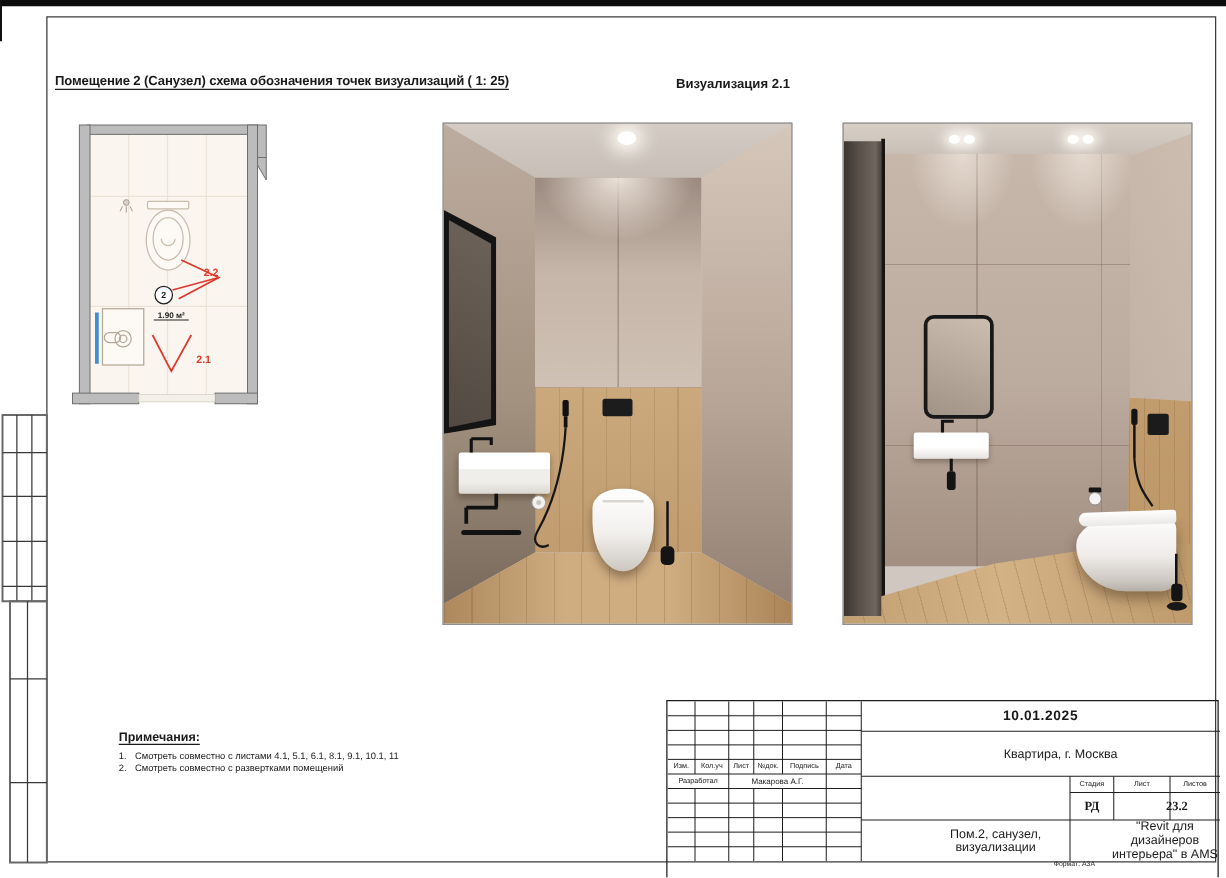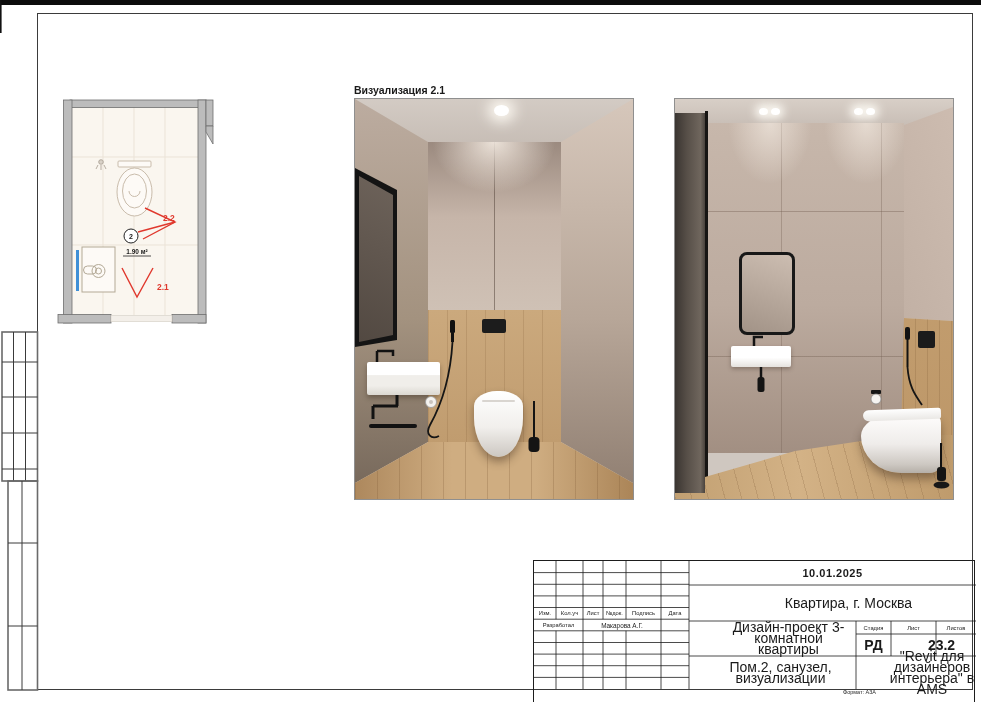--- a/index.html
+++ b/index.html
@@ -2,21 +2,21 @@
 <html><head>
 <meta charset="utf-8">
 <style>
   html,body{margin:0;padding:0;background:#fff;}
   .page{position:relative;width:981px;height:702px;background:#ffffff;overflow:hidden;
         font-family:"Liberation Sans","DejaVu Sans",sans-serif;color:#1a1a1a;}
   .topbar{position:absolute;left:0;top:0;width:981px;height:5px;background:#0c0c0c;}
   .frame{position:absolute;left:37px;top:13px;width:936px;height:677px;border:1.6px solid #3b3b3b;box-sizing:border-box;}
   .sheet-title{position:absolute;left:44px;top:59px;font-size:10.5px;font-weight:600;
         text-decoration:underline;text-underline-offset:3px;letter-spacing:-0.1px;}
-  .viz-label{position:absolute;top:61px;width:278px;text-align:left;font-size:10.5px;font-weight:600;margin-top:23px;}
+  .viz-label{position:absolute;top:61px;width:278px;text-align:right;font-size:10.5px;font-weight:600;}
   .viz-label.v1{left:354px;} .viz-label.v2{left:674px;}
 
   
   svg text{font-family:"Liberation Sans","DejaVu Sans",sans-serif;}
   .plan-red-label{fill:#e0382d;font-size:8.5px;font-weight:700;}
   .plan-tag-num{fill:#1a1a1a;font-size:7px;font-weight:700;}
   .plan-area{fill:#1a1a1a;font-size:6.5px;font-weight:600;}
 
   
   .render{position:absolute;top:98px;width:278px;height:400px;border:1px solid #8f8f8f;
@@ -97,21 +97,21 @@
   
   .notes{position:absolute;left:95px;top:585px;}
   .notes-h{font-size:10px;font-weight:700;text-decoration:underline;text-underline-offset:2px;margin-bottom:4px;}
   .note-row{display:flex;font-size:7.5px;line-height:9.5px;}
   .note-num{width:13px;}
 
   
   .tb{position:absolute;left:533px;top:560px;width:442px;height:148px;border:1.5px solid #1d1d1d;box-sizing:border-box;}
   .tb-grid{position:absolute;left:0;top:0;}
   .tb-txt{position:absolute;display:flex;align-items:center;justify-content:center;text-align:center;box-sizing:border-box;}
-  .f-s{font-size:5.8px;} .f-m{font-size:6.4px;} .f-9{font-size:14px;line-height:11px;padding-left:32px;} .f-10{font-size:14px;font-weight:600;}
+  .f-s{font-size:5.8px;} .f-m{font-size:6.4px;} .f-9{font-size:10px;line-height:11px;padding-left:32px;} .f-10{font-size:10px;font-weight:600;font-family:Liberation Serif, serif;}
   .f-date{font-size:11px;font-weight:600;letter-spacing:.5px;}
   .format-note{position:absolute;left:843px;top:689px;font-size:5.5px;color:#2a2a2a;}
   .bind-svg{position:absolute;left:0;top:0;}
 </style>
 </head>
 <body>
 
 <div class="page">
 
   <div class="topbar"></div>
@@ -120,20 +120,21 @@
   <svg class="bind-svg" width="40" height="702" viewBox="0 0 40 702">
     <rect x="0" y="0" width="1.6" height="33" fill="#111"></rect>
     <g fill="none" stroke="#3a3a3a" stroke-width="1">
       <rect x="2" y="332" width="35.5" height="149" stroke="#6a6a6a" stroke-width="1.6"></rect>
       <path d="M13.5 332 V481 M25.5 332 V481 M2 362 H37.5 M2 397 H37.5 M2 433 H37.5 M2 469 H37.5"></path>
       <rect x="8" y="481" width="29.5" height="209" stroke="#6a6a6a" stroke-width="1.6"></rect>
       <path d="M22 481 V690 M8 543 H37.5 M8 626 H37.5"></path>
     </g>
   </svg>
 
+  <div class="sheet-title">Помещение 2 (Санузел) схема обозначения точек визуализаций ( 1: 25)</div>
   <div class="viz-label v1">Визуализация 2.1</div>
 
   <svg width="158" height="235" viewBox="0 0 158 235" style="position:absolute;left:57px;top:98px">
     <rect x="15" y="9" width="126" height="208" fill="#faf6ef"></rect>
     <path d="M46 9 V217 M77 9 V217 M108 9 V217 M15 59 H141 M15 147 H141" stroke="#ebe3d7" stroke-width="1" fill="none"></path>
     <g fill="#bcbcbc" stroke="#6e6e6e" stroke-width="0.8">
       <rect x="13" y="2" width="136" height="7.5"></rect>
       <rect x="6.5" y="2" width="8.5" height="223"></rect>
       <rect x="141" y="2" width="8" height="223"></rect>
       <rect x="149" y="2" width="7" height="26"></rect>
@@ -225,20 +226,31 @@
       <circle cx="201" cy="300" r="5" fill="#f5f3f0" stroke="#8a8a8a" stroke-width="0.8"></circle>
       <rect x="230" y="228" width="5" height="13" rx="2" fill="#131313"></rect>
       <path d="M232.5 241 V268" stroke="#131313" stroke-width="2"></path>
       <path d="M232.5 268 C234 290 242 298 247 306" stroke="#161616" stroke-width="1.8" fill="none"></path>
       <path d="M266 344 V380" stroke="#111" stroke-width="2"></path>
       <rect x="262" y="368" width="9" height="14" rx="3" fill="#141414"></rect>
       <ellipse cx="266.5" cy="386" rx="8" ry="3.5" fill="#181818"></ellipse>
     </svg>
   </div>
 
+  <div class="notes">
+    <div class="notes-h">Примечания:</div>
+    <div class="note-row">
+      <span class="note-num">1.</span>
+      <span>Смотреть совместно с листами 4.1, 5.1, 6.1, 8.1, 9.1, 10.1, 11</span>
+    </div>
+    <div class="note-row">
+      <span class="note-num">2.</span>
+      <span>Смотреть совместно с развертками помещений</span>
+    </div>
+  </div>
 
   <div class="tb">
     <svg class="tb-grid" width="442" height="128" viewBox="0 0 442 128">
       <g stroke="#1d1d1d" stroke-width="0.8" fill="none">
         <path d="M49 0 V128 M127 0 V128 M155 0 V128"></path>
         <path d="M22 0 V58.2 M22 69.8 V128 M69 0 V58.2 M69 69.8 V128 M92 0 V58.2 M92 69.8 V128"></path>
         <path d="M0 11.6 H155 M0 23.3 H155 M0 34.9 H155 M0 46.5 H155 M0 58.2 H155 M0 69.8 H155 M0 81.5 H155 M0 93.1 H155 M0 104.7 H155 M0 116.4 H155"></path>
         <path d="M155 24 H442 M155 60 H442 M155 95 H442 M322 73 H442"></path>
         <path d="M322 60 V128 M357 60 V95 M402 60 V95"></path>
       </g>
@@ -246,26 +258,25 @@
     <div class="tb-txt f-s" style="left:0;top:46.5px;width:22px;height:11.7px;">Изм.</div>
     <div class="tb-txt f-s" style="left:22px;top:46.5px;width:27px;height:11.7px;">Кол.уч</div>
     <div class="tb-txt f-s" style="left:49px;top:46.5px;width:20px;height:11.7px;">Лист</div>
     <div class="tb-txt f-s" style="left:69px;top:46.5px;width:23px;height:11.7px;">№док.</div>
     <div class="tb-txt f-s" style="left:92px;top:46.5px;width:35px;height:11.7px;">Подпись</div>
     <div class="tb-txt f-s" style="left:127px;top:46.5px;width:28px;height:11.7px;">Дата</div>
     <div class="tb-txt f-s" style="left:0;top:58.2px;width:49px;height:11.7px;">Разработал</div>
     <div class="tb-txt f-m" style="left:49px;top:58.2px;width:78px;height:11.7px;">Макарова А.Г.</div>
     <div class="tb-txt f-date" style="left:155px;top:0;width:287px;height:24px;">10.01.2025</div>
     <div class="tb-txt f-9" style="left:155px;top:24px;width:287px;height:36px;">Квартира, г. Москва</div>
-    <div class="tb-txt f-9" style="left:160px;top:60px;width:157px;height:35px;">Дизайн-проект 3-комнатной квартиры</div>
     <div class="tb-txt f-s" style="left:322px;top:60px;width:35px;height:13px;">Стадия</div>
     <div class="tb-txt f-s" style="left:357px;top:60px;width:45px;height:13px;">Лист</div>
     <div class="tb-txt f-s" style="left:402px;top:60px;width:40px;height:13px;">Листов</div>
     <div class="tb-txt f-10" style="left:322px;top:73px;width:35px;height:22px;">РД</div>
     <div class="tb-txt f-10" style="left:357px;top:73px;width:45px;height:22px;margin-left:28px;">23.2</div>
     <div class="tb-txt f-10" style="left:402px;top:73px;width:40px;height:22px;"></div>
-    <div class="tb-txt f-9" style="left:152px;top:95px;width:157px;height:33px;">Пом.2, санузел, визуализации</div>
+    <div class="tb-txt f-9" style="left:168px;top:95px;width:157px;height:33px;">Пом.2, санузел, визуализации</div>
     <div class="tb-txt f-9" style="left:322px;top:95px;width:120px;height:33px;">"Revit для дизайнеров интерьера" в AMS</div>
   </div>
 
   <div class="format-note">Формат: А3А</div>
 
 </div>
 
 </body></html>

